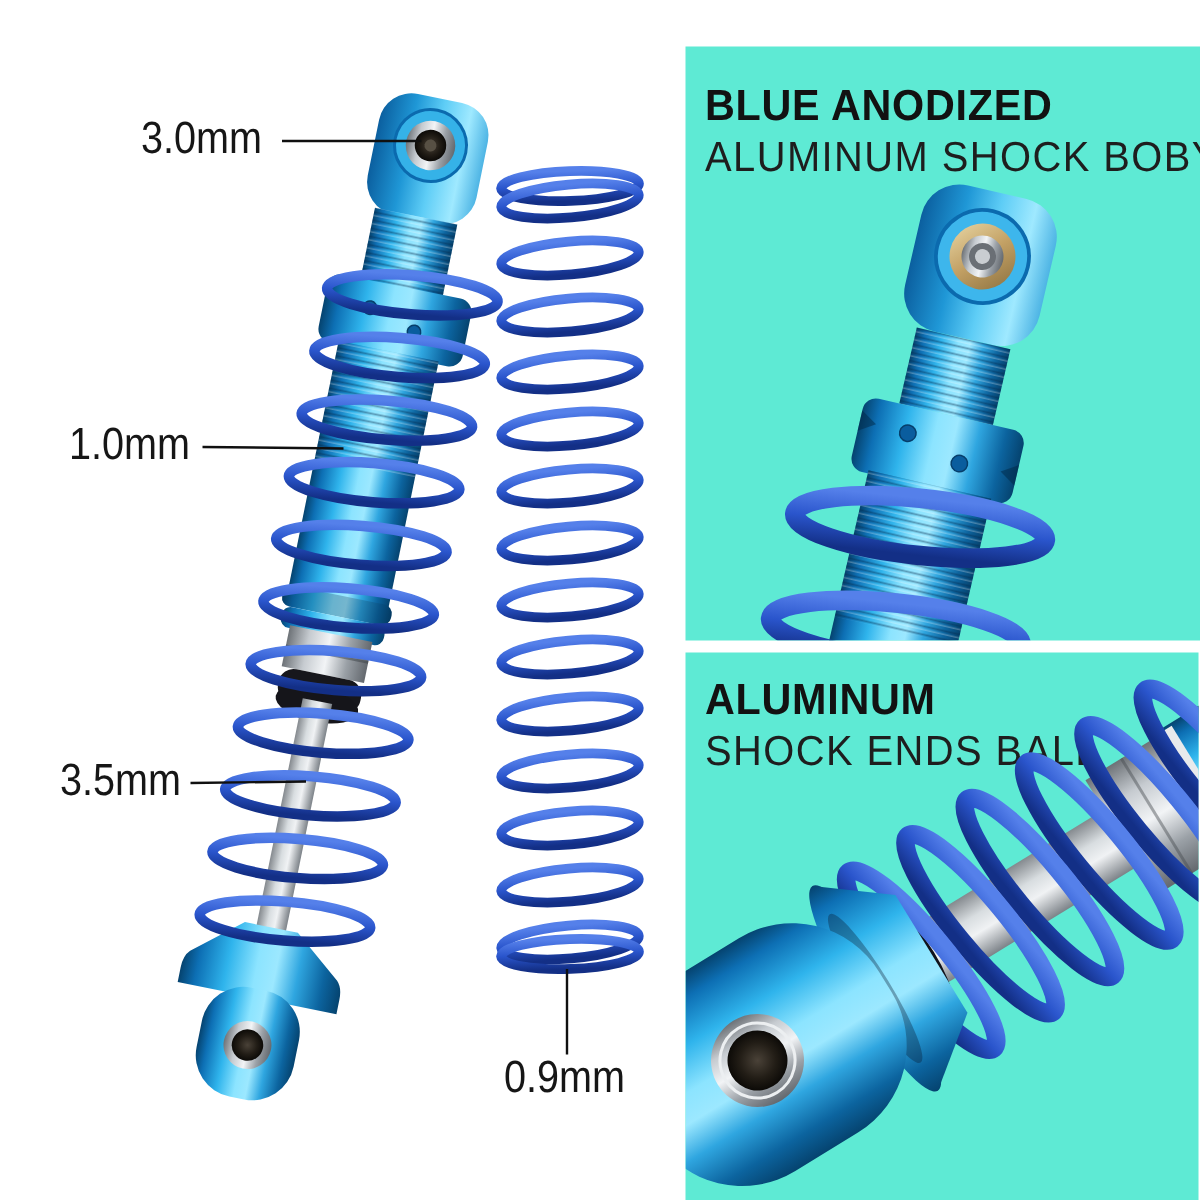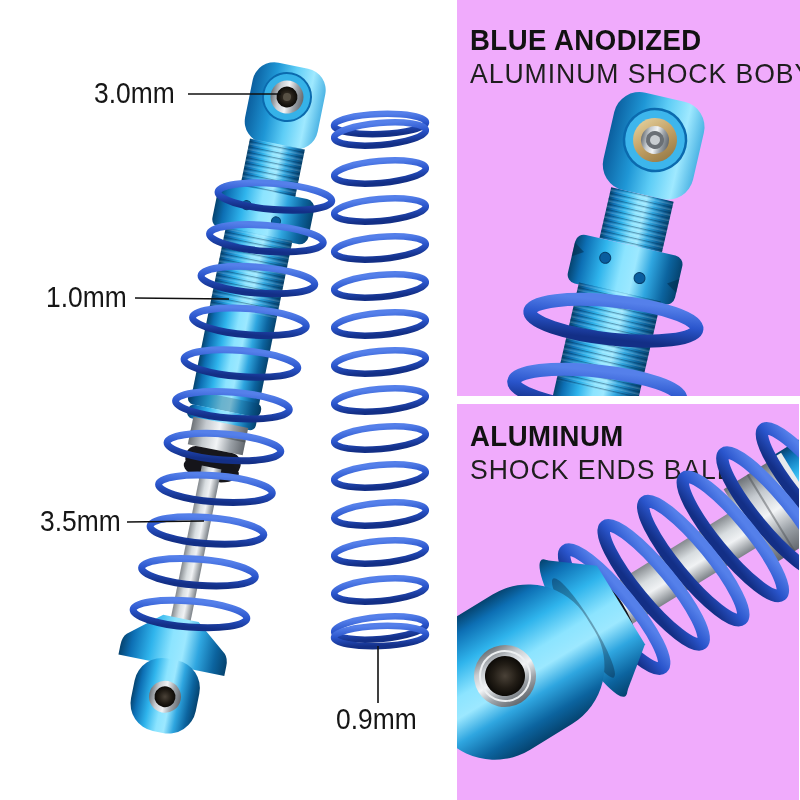--- a/index.html
+++ b/index.html
@@ -1,18 +1,18 @@
 <!DOCTYPE html>
 <html><head>
 <meta charset="utf-8">
 <style>
   html,body{margin:0;padding:0;background:#fff;}
   .stage{position:relative;width:800px;height:800px;background:#fff;overflow:hidden;
          font-family:"Liberation Sans",sans-serif;}
-  .panel{position:absolute;background:#f0abfc;overflow:hidden;}
+  .panel{position:absolute;background:#5eead4;overflow:hidden;margin-top:31px;}
   #panel-top-right{left:457px;top:0;width:343px;height:396px;}
   #panel-bottom-right{left:457px;top:404px;width:342px;height:396px;}
   .hd{position:absolute;left:13px;white-space:nowrap;color:#121212;
       transform:scaleX(.95);transform-origin:left top;line-height:1;}
   .hd-bold{font-weight:bold;font-size:29px;letter-spacing:.5px;}
   .hd-reg{font-weight:normal;font-size:28px;letter-spacing:1px;color:#1e1e1e;}
   .callout-label{position:absolute;font-size:30px;color:#161616;white-space:nowrap;
       transform:scaleX(.88);transform-origin:left top;line-height:1;}
   svg{display:block;}
   .abs{position:absolute;}

